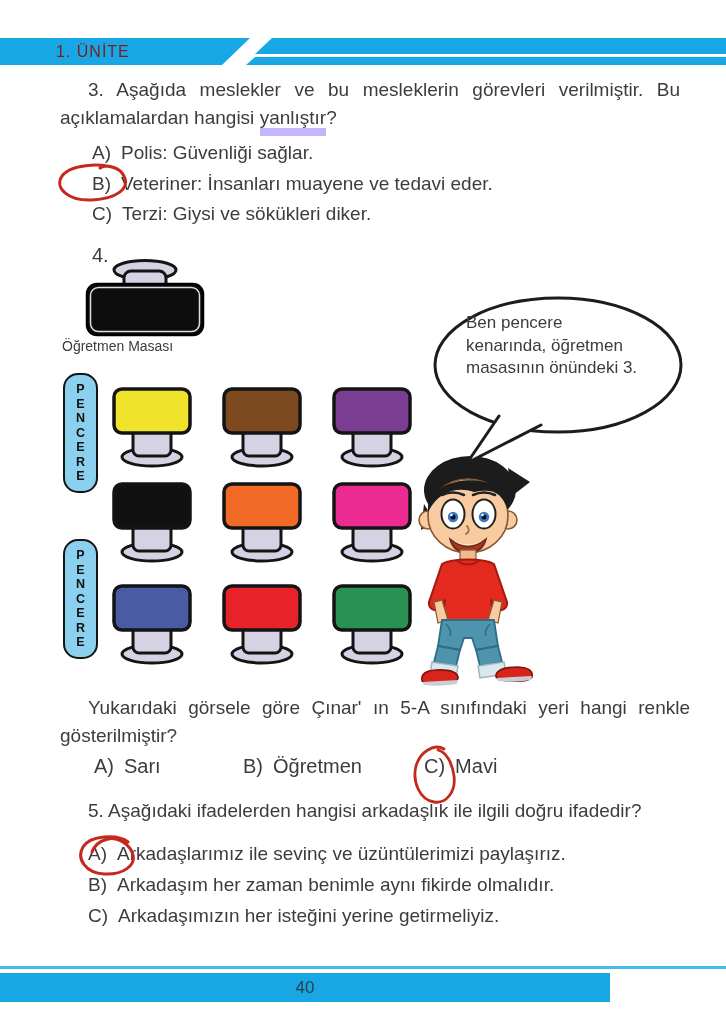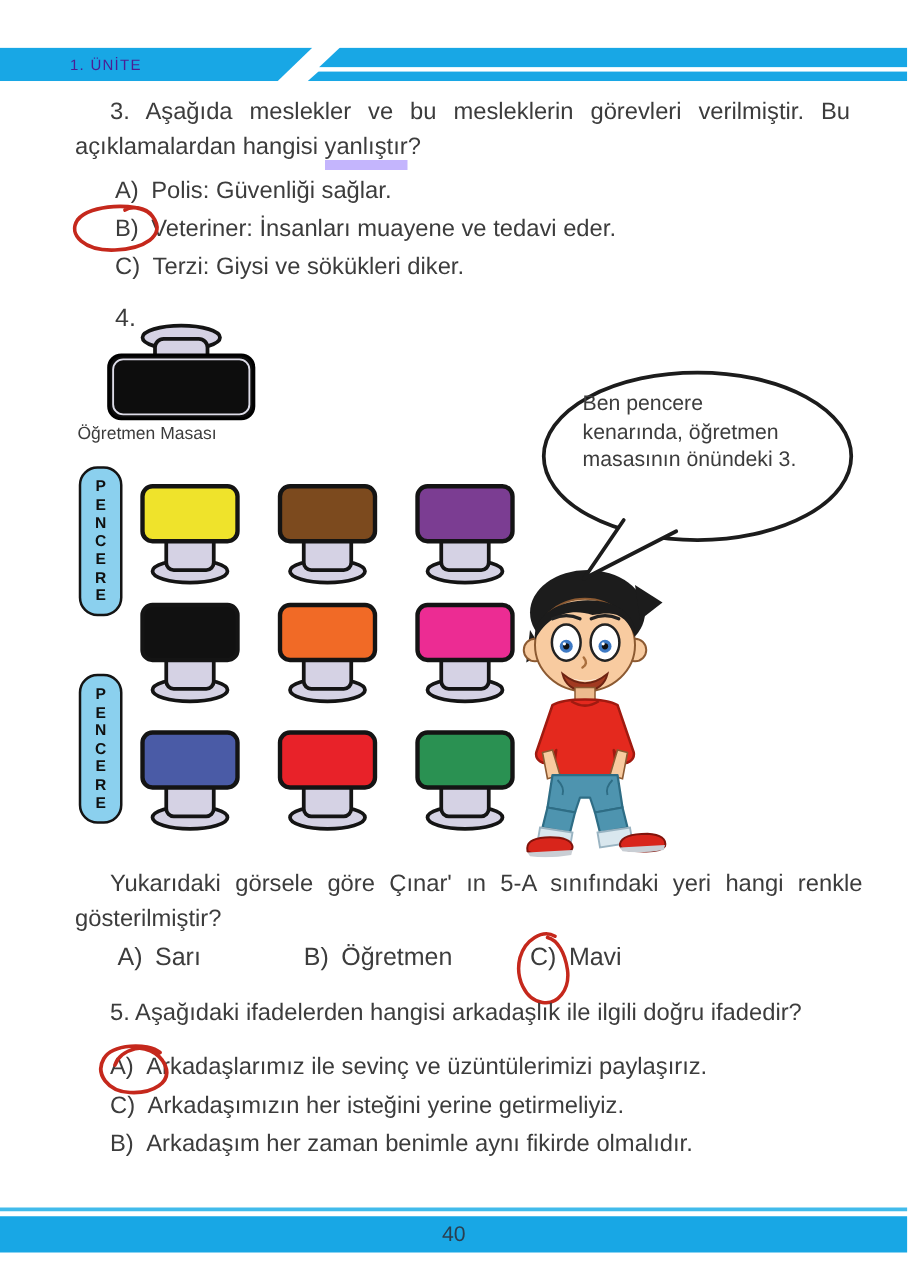--- a/index.html
+++ b/index.html
@@ -3,21 +3,21 @@
 <meta charset="utf-8">
 <style>
   html,body{margin:0;padding:0;background:#ffffff;}
   .page{position:relative;width:726px;height:1024px;background:#fff;overflow:hidden;
         font-family:"Liberation Sans",sans-serif;color:#3c3c3c;}
   .abs{position:absolute;}
   
   .hdr-left{left:0;top:38px;width:250px;height:27px;background:#18A7E5;
             clip-path:polygon(0 0,250px 0,222px 100%,0 100%);
             display:flex;align-items:center;padding-left:56px;box-sizing:border-box;}
-  .hdr-left span{color:#4c1d95;font-size:12px;letter-spacing:1px;}
+  .hdr-left span{color:#7f1d1d;font-size:16px;letter-spacing:1px;}
   .hdr-stripe-top{left:255px;top:38px;width:471px;height:16px;background:#18A7E5;
             clip-path:polygon(17px 0,100% 0,100% 100%,0 100%);}
   .hdr-stripe-bot{left:246px;top:57px;width:480px;height:8px;background:#18A7E5;
             clip-path:polygon(9px 0,100% 0,100% 100%,0 100%);}
   
   .para{font-size:19px;line-height:28px;text-align:justify;}
   .indent{text-indent:28px;}
   .ul{border-bottom:8px solid #c4b5fd;}
   .optline{font-size:19px;margin:0;}
   .optlabel{margin-right:10px;}
@@ -28,21 +28,21 @@
   
   .window{width:35px;height:120px;background:#8BD0EE;border:2.5px solid #141414;border-radius:15px;
           box-sizing:border-box;display:flex;flex-direction:column;align-items:center;justify-content:center;
           font-weight:bold;font-size:12.5px;color:#101010;}
   .window span{display:block;line-height:14.5px;}
   
   .bubbletext{font-size:17px;line-height:22.5px;color:#3c3c3c;}
   .bubbletext span{display:block;margin-left:14px;}
   
   .foot-thin{left:0;top:966px;width:726px;height:3px;background:#41BBEB;}
-  .foot-bar{left:0;top:973px;width:726px;height:29px;background:#18A7E5;
+  .foot-bar{left:0;top:973px;width:610px;height:29px;background:#18A7E5;
             display:flex;align-items:center;justify-content:center;}
   .foot-bar span{color:#2A3F50;font-size:17px;}
   
   .q4opt{font-size:20px;}
 </style>
 </head>
 <body>
 
 <div class="page">
 
@@ -200,22 +200,22 @@
     <span class="abs q4opt" style="left:424px;top:755px;"><span class="optlabel">C)</span><span>Mavi</span></span>
   </div>
 
   <svg class="abs" style="left:410px;top:744px;" width="52" height="64" viewBox="0 0 52 64">
     <path d="M34,5 C24,-1 10,8 6,22 C2,38 10,56 24,58 C36,60 46,48 44,32 C42,18 36,8 28,6" fill="none" stroke="#C5281C" stroke-width="2.8" stroke-linecap="round"></path>
   </svg>
 
   <div class="abs para indent" style="left:60px;top:797px;width:645px;">5. Aşağıdaki ifadelerden hangisi arkadaşlık ile ilgili doğru ifadedir?</div>
   <div class="abs q5opts" style="left:88px;top:838px;">
     <p class="optline"><span class="optlabel">A)</span><span>Arkadaşlarımız ile sevinç ve üzüntülerimizi paylaşırız.</span></p>
+    <p class="optline"><span class="optlabel">B)</span><span>Arkadaşım her zaman benimle aynı fikirde olmalıdır.</span></p>
     <p class="optline"><span class="optlabel">C)</span><span>Arkadaşımızın her isteğini yerine getirmeliyiz.</span></p>
-    <p class="optline"><span class="optlabel">B)</span><span>Arkadaşım her zaman benimle aynı fikirde olmalıdır.</span></p>
   </div>
 
   <svg class="abs" style="left:76px;top:832px;" width="68" height="48" viewBox="0 0 68 48">
     <path d="M52,10 C42,2 14,3 7,15 C0,27 10,41 28,42 C46,43 62,34 56,20 C51,9 38,5 32,7 C24,9 18,14 16,20" fill="none" stroke="#C5281C" stroke-width="3" stroke-linecap="round"></path>
   </svg>
 
   <div class="abs foot-thin"></div>
   <div class="abs foot-bar">
     <span>40</span>
   </div>

